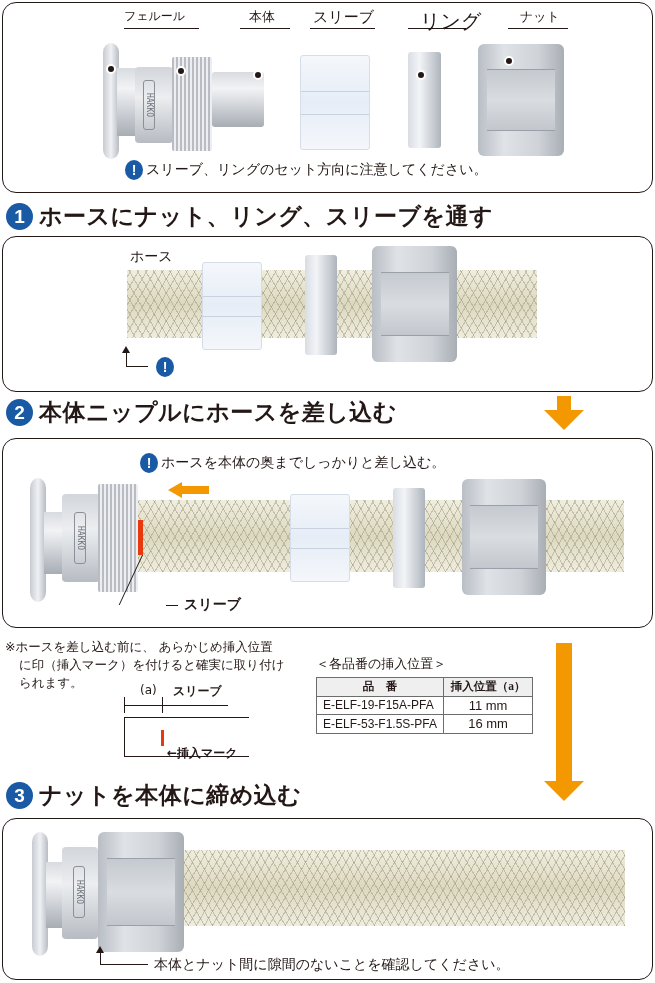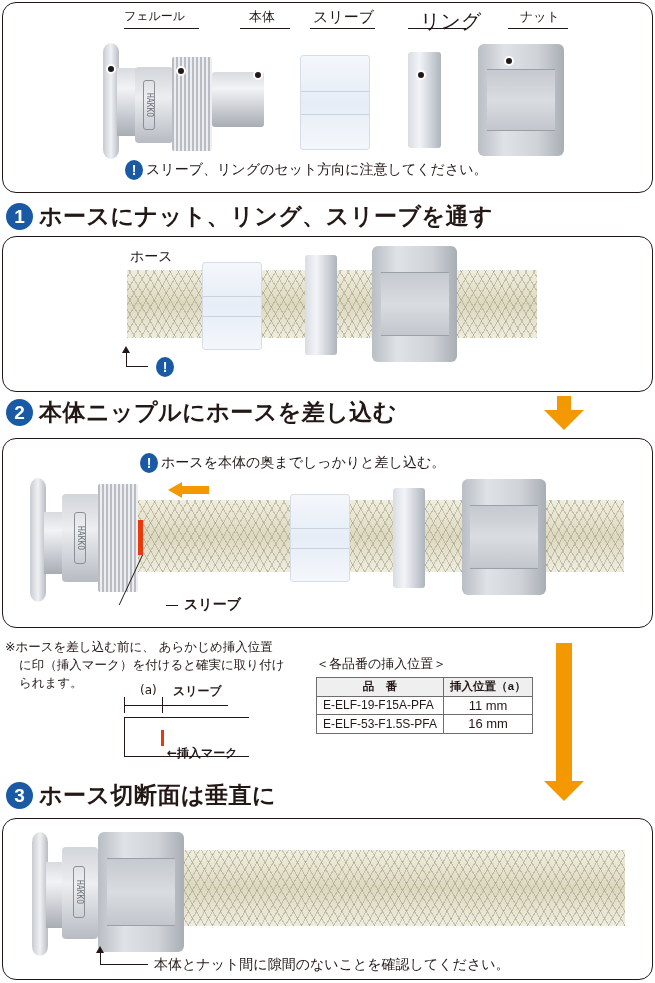--- a/index.html
+++ b/index.html
@@ -38,21 +38,21 @@
   .hex-body { position: absolute; background: linear-gradient(180deg,#d2d5da,#eceef0 40%,#b7bbc2); border-radius: 4px; }
   .logo-box { position:absolute; border:1px solid #8b9098; border-radius:3px; font-size:8px; writing-mode: vertical-rl; color:#6b7078; display:flex; align-items:center; justify-content:center; font-family:"DejaVu Sans Mono", monospace; }
   .dot { position:absolute; width:10px; height:10px; border-radius:50%; background:#231815; border:2px solid #fff; }
 
   .arrow-down { position: absolute; }
   .arrow-down .shaft { position:absolute; left:50%; transform:translateX(-50%); background:#f39800; }
   .arrow-down .head { position:absolute; left:0; width:0; height:0; border-left:20px solid transparent; border-right:20px solid transparent; border-top:20px solid #f39800; }
 
   table.ins { position:absolute; border-collapse: collapse; font-size: 12px; font-family: "Liberation Sans", sans-serif; }
   table.ins th, table.ins td { border: 1px solid #6d6d6d; padding: 0 6px; height: 18.5px; white-space: nowrap; }
-  table.ins th { background: #efefef; font-weight: bold; text-align: center; font-family: Liberation Mono, monospace; font-size: 11.5px; }
+  table.ins th { background: #efefef; font-weight: bold; text-align: center; font-family: Liberation Serif, serif; font-size: 11.5px; }
   table.ins td.num { text-align: center; font-size: 13px; }
 </style>
 </head>
 <body>
 
 <div class="panel" style="left:2px;top:2px;width:651px;height:191px;"></div>
 
 <span class="label" style="left:124px;top:8px;font-size:12px;">フェルール</span>
 <div class="leader" style="left:124px;top:28px;width:75px;"></div>
 <span class="label" style="left:249px;top:8px;font-size:13px;">本体</span>
@@ -187,21 +187,21 @@
   </tbody>
 </table>
 
 <div class="arrow-down" style="left:544px;top:643px;width:40px;height:166px;">
   <div class="shaft" style="top:0;width:16px;height:140px;"></div>
   <div class="head" style="top:138px;"></div>
 </div>
 
 <div class="step-head" style="top:780px;">
   <span class="step-num">3</span>
-  <span class="step-title">ホース切断面は垂直に</span>
+  <span class="step-title">ナットを本体に締め込む</span>
 </div>
 
 <div class="panel" style="left:2px;top:818px;width:651px;height:162px;"></div>
 <div class="hose" style="left:180px;top:850px;width:445px;height:76px;"></div>
 <div>
   <div class="flange" style="left:32px;top:832px;width:16px;height:124px;"></div>
   <div class="metal" style="left:46px;top:862px;width:18px;height:66px;"></div>
   <div class="hex-body" style="left:62px;top:847px;width:36px;height:92px;"></div>
   <div class="logo-box" style="left:73px;top:866px;width:12px;height:52px;">HAKKO</div>
   <div class="nut" style="left:98px;top:832px;width:86px;height:120px;">

